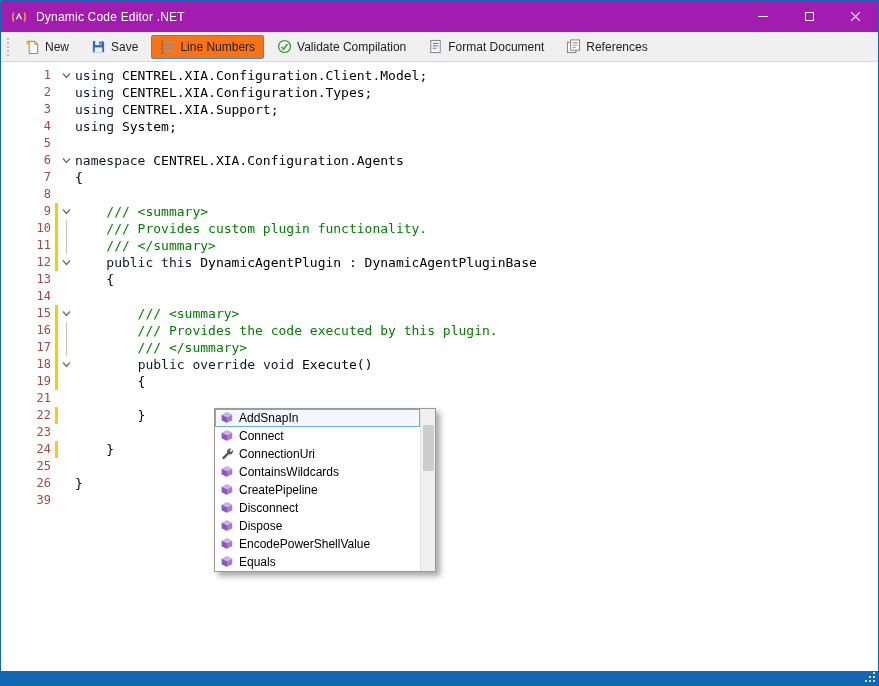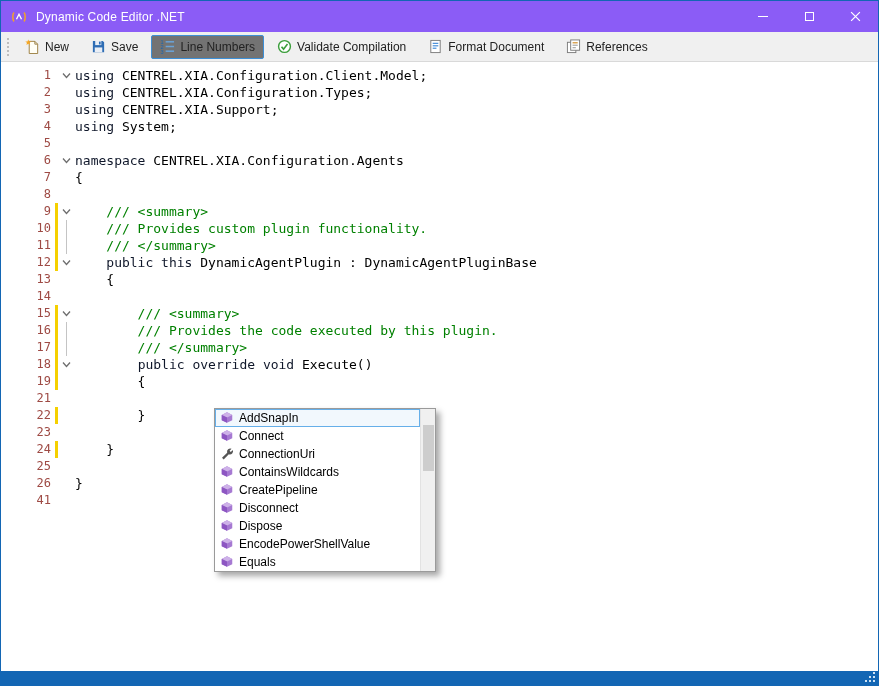--- a/index.html
+++ b/index.html
@@ -6,41 +6,41 @@
   html, body { width: 879px; height: 686px; }
   body { font-family: "Liberation Sans", sans-serif; background: #e8e8e8; }
 
   .window {
     position: relative; width: 879px; height: 686px;
     background: #ffffff; border: 1px solid #1366b4; overflow: hidden;
   }
 
   
   .titlebar {
-    height: 31px; background: #8b5cf6; display: flex; align-items: center; color: #fff;
+    height: 31px; background: #a21caf; display: flex; align-items: center; color: #fff;
   }
   .title-icon { width: 16px; height: 16px; margin-left: 10px; display: flex; align-items: center; }
   .title-text { font-size: 12px; margin-left: 9px; flex: 1; letter-spacing: .2px; }
   .win-controls { display: flex; height: 100%; }
   .win-btn { width: 46px; height: 100%; display: flex; align-items: center; justify-content: center; cursor: default; }
   .min-glyph { display: inline-block; width: 10px; border-bottom: 1px solid #fff; }
   .max-glyph { display: inline-block; width: 9px; height: 9px; border: 1px solid #fff; }
 
   
   .toolbar {
     height: 30px; background: #f0f0f0; border-bottom: 1px solid #d9d9d9;
     display: flex; align-items: center; padding-left: 3px;
   }
   .tb-grip { height: 18px; border-left: 2px dotted #bdbdbd; margin: 0 5px 0 3px; }
   .tb-buttons { display: flex; align-items: center; height: 100%; }
   .tb-btn {
     display: flex; align-items: flex-end; gap: 5px; padding: 4px 8px; margin: 0 2px;
     font-size: 12px; color: #222; border: 1px solid transparent; border-radius: 2px; height: 24px;
   }
-  .tb-btn.active { border-color: #3d8fd6; background: #737373; }
+  .tb-btn.active { border-color: #3d8fd6; background: #f97316; }
   .tb-ico { display: flex; align-items: center; }
   .tb-ico svg { display: block; }
 
   
   .editor {
     position: absolute; top: 61px; left: 1px; right: 1px; bottom: 14px;
     background: #fff; overflow: hidden;
     font-family: "DejaVu Sans Mono", monospace; font-size: 13px;
   }
   .code-lines { padding-top: 5px; }
@@ -211,21 +211,21 @@
         <div class="line"><span class="ln">18</span><span class="chg on"></span><span class="fold"><svg width="9" height="7" viewBox="0 0 9 7">
               <polyline points="1,1.5 4.5,5.5 8,1.5" fill="none" stroke="#6e6e6e" stroke-width="1.3"></polyline>
             </svg></span><span class="code"><span class="seg-p">        </span><span class="seg-k">public</span><span class="seg-p"> </span><span class="seg-k">override</span><span class="seg-p"> </span><span class="seg-k">void</span><span class="seg-p"> Execute()</span></span></div>
         <div class="line"><span class="ln">19</span><span class="chg on"></span><span class="fold"></span><span class="code"><span class="seg-p">        {</span></span></div>
         <div class="line"><span class="ln">21</span><span class="chg"></span><span class="fold"></span><span class="code"></span></div>
         <div class="line"><span class="ln">22</span><span class="chg on"></span><span class="fold"></span><span class="code"><span class="seg-p">        }</span></span></div>
         <div class="line"><span class="ln">23</span><span class="chg"></span><span class="fold"></span><span class="code"></span></div>
         <div class="line"><span class="ln">24</span><span class="chg on"></span><span class="fold"></span><span class="code"><span class="seg-p">    }</span></span></div>
         <div class="line"><span class="ln">25</span><span class="chg"></span><span class="fold"></span><span class="code"></span></div>
         <div class="line"><span class="ln">26</span><span class="chg"></span><span class="fold"></span><span class="code"><span class="seg-p">}</span></span></div>
-        <div class="line"><span class="ln">41</span><span class="chg"></span><span class="fold"></span><span class="code"></span></div>
+        <div class="line"><span class="ln">39</span><span class="chg"></span><span class="fold"></span><span class="code"></span></div>
       </div>
   </div>
 
   <div class="popup">
     <div class="popup-list">
         <div class="pop-item selected">
           <span class="pop-ico">
             <svg width="14" height="14" viewBox="0 0 16 16">
               <path d="M8 1.5L14 4.5v6L8 13.5 2 10.5v-6z" fill="#a679d2"></path>
               <path d="M8 1.5L14 4.5 8 7.5 2 4.5z" fill="#cdb1e8"></path>

